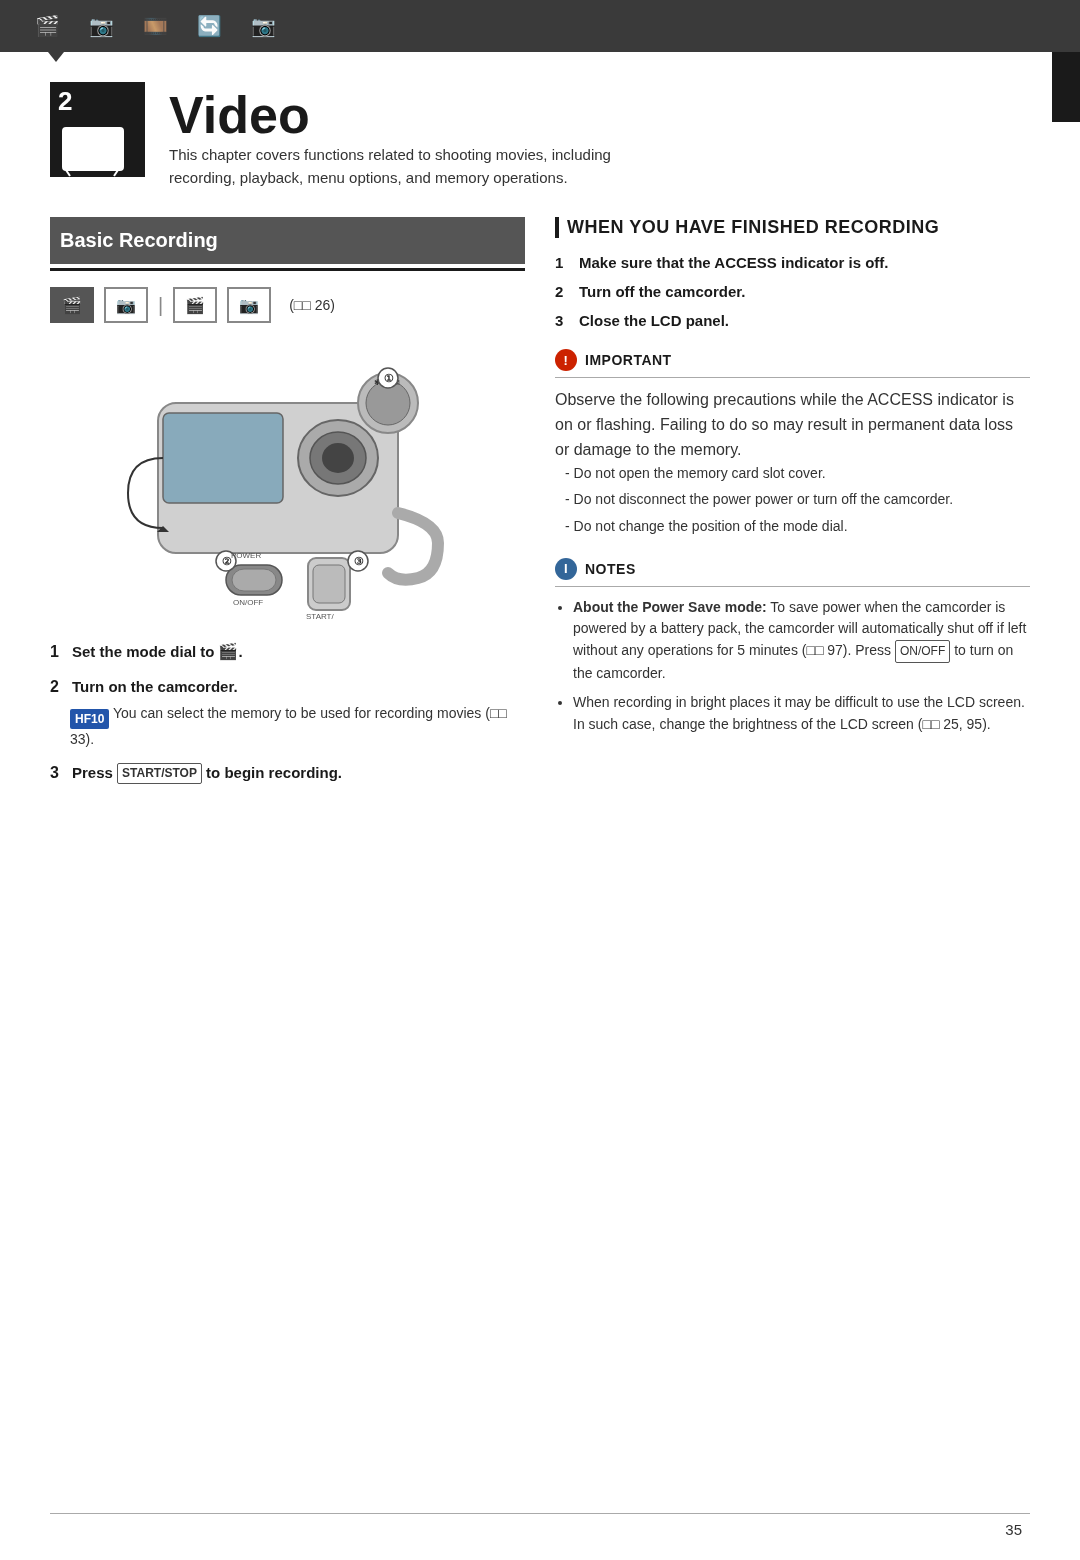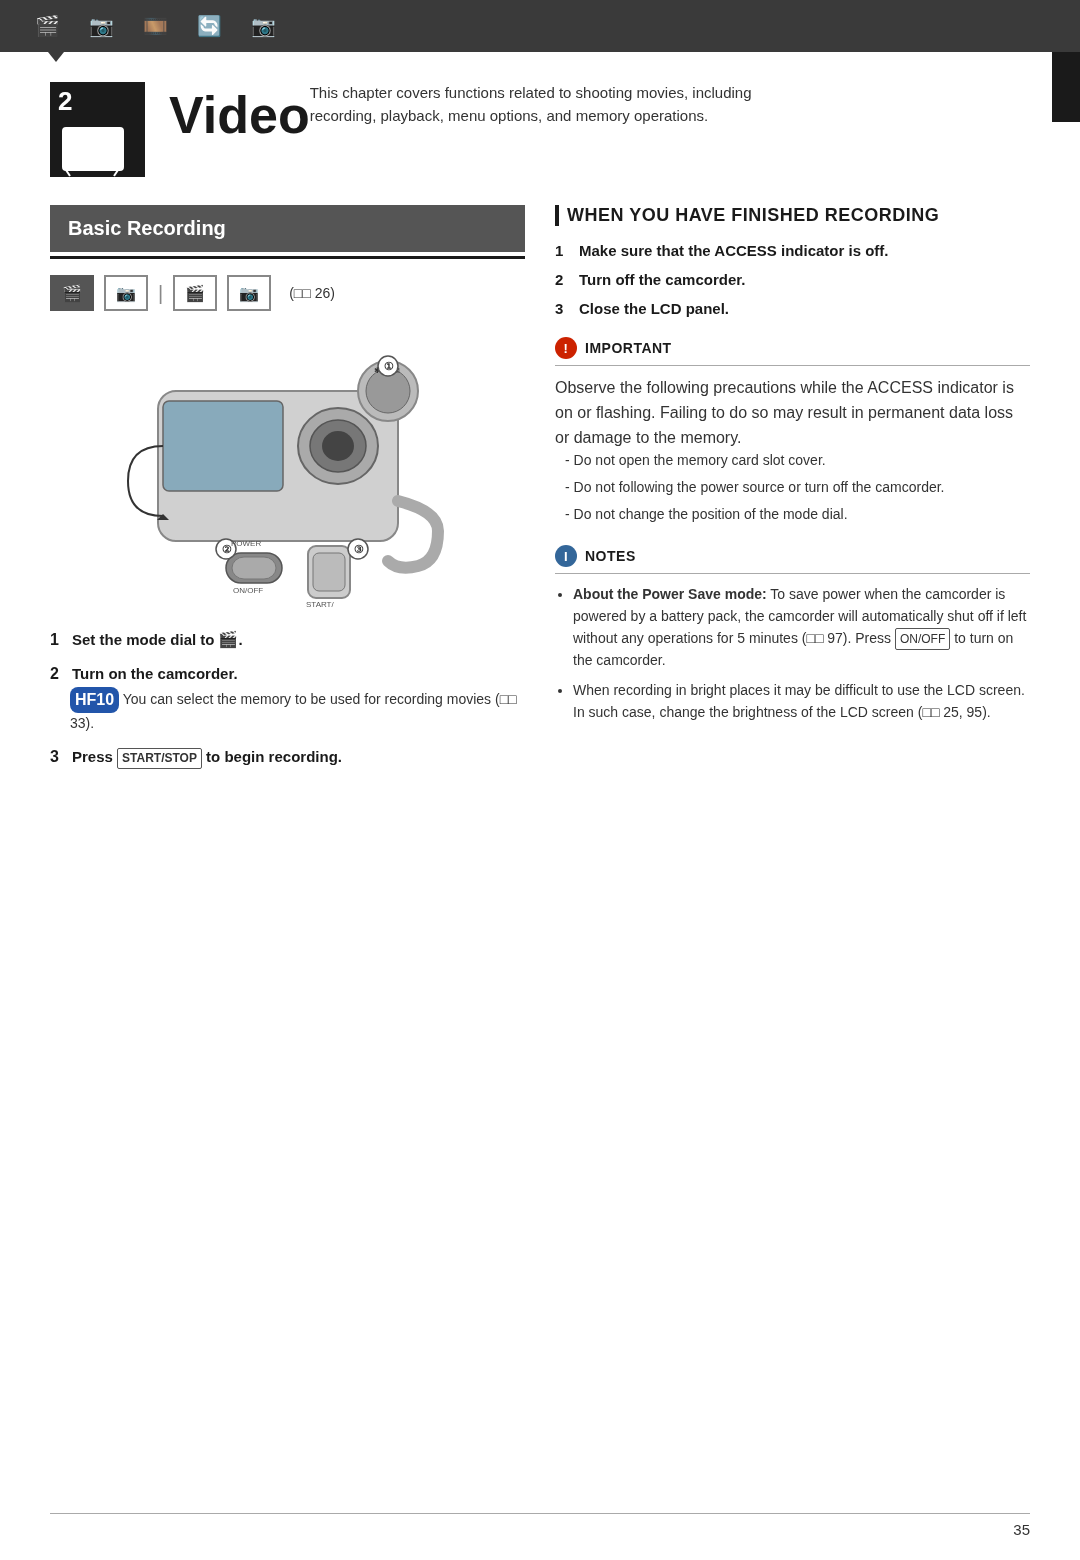--- a/index.html
+++ b/index.html
@@ -85,21 +85,21 @@
       line-height: 1.1;
       margin-top: 5px;
     }
     .chapter-desc {
       font-size: 15px;
       color: #333;
       line-height: 1.5;
     }
     .chapter-text-block {
       display: flex;
-      flex-direction: row;
+      flex-direction: column;
       justify-content: center;
     }
 
     
     .two-col {
       display: flex;
       gap: 30px;
       margin-top: 10px;
     }
     .col-left {
@@ -107,21 +107,21 @@
       max-width: 490px;
     }
     .col-right {
       flex: 1;
       max-width: 490px;
     }
 
     
     .section-title-box {
       background: #555;
-      padding: 12px 18px;
+      padding: 12px 10px;
       margin-bottom: 4px;
     }
     .section-title-box span {
       color: white;
       font-size: 20px;
       font-weight: bold;
     }
 
     
     .thick-underline {
@@ -205,25 +205,26 @@
       font-size: 14px;
       color: #333;
       line-height: 1.5;
       padding-left: 20px;
     }
 
     
     .badge {
       display: inline-block;
       padding: 1px 5px;
-      font-size: 16px;
-      font-weight: bold;
-      color: white;
-      border-radius: 8px;
+      font-size: 12px;
+      font-weight: bold;
+      color: white;
+      border-radius: 2px;
       vertical-align: middle;
+      margin-top: 9px;
     }
     .badge-blue { background: #2255aa; }
     .badge-outline {
       display: inline-block;
       padding: 1px 4px;
       font-size: 12px;
       border: 1px solid #555;
       color: #333;
       border-radius: 2px;
       vertical-align: middle;
@@ -355,21 +356,21 @@
       color: #333;
     }
     .note-bullet-list li {
       margin-bottom: 8px;
     }
 
     
     .page-footer {
       position: absolute;
       bottom: 22px;
-      right: 50px;
+      right: 58px;
       font-size: 15px;
       color: #333;
     }
     .footer-line {
       position: absolute;
       bottom: 46px;
       left: 50px;
       right: 50px;
       border-top: 1px solid #aaa;
     }
@@ -539,21 +540,21 @@
       </div>
 
       <div class="important-box">
         <div class="important-header">
           <div class="important-icon">!</div>
           <span>Important</span>
         </div>
         <div class="important-text">Observe the following precautions while the ACCESS indicator is on or flashing. Failing to do so may result in permanent data loss or damage to the memory.</div>
         <ul class="dash-list">
           <li>Do not open the memory card slot cover.</li>
-          <li>Do not following the power source or turn off the camcorder.</li>
+          <li>Do not disconnect the power power or turn off the camcorder.</li>
           <li>Do not change the position of the mode dial.</li>
         </ul>
       </div>
 
       <div class="notes-box">
         <div class="notes-header">
           <div class="notes-icon">i</div>
           <span>Notes</span>
         </div>
         <ul class="note-bullet-list">

